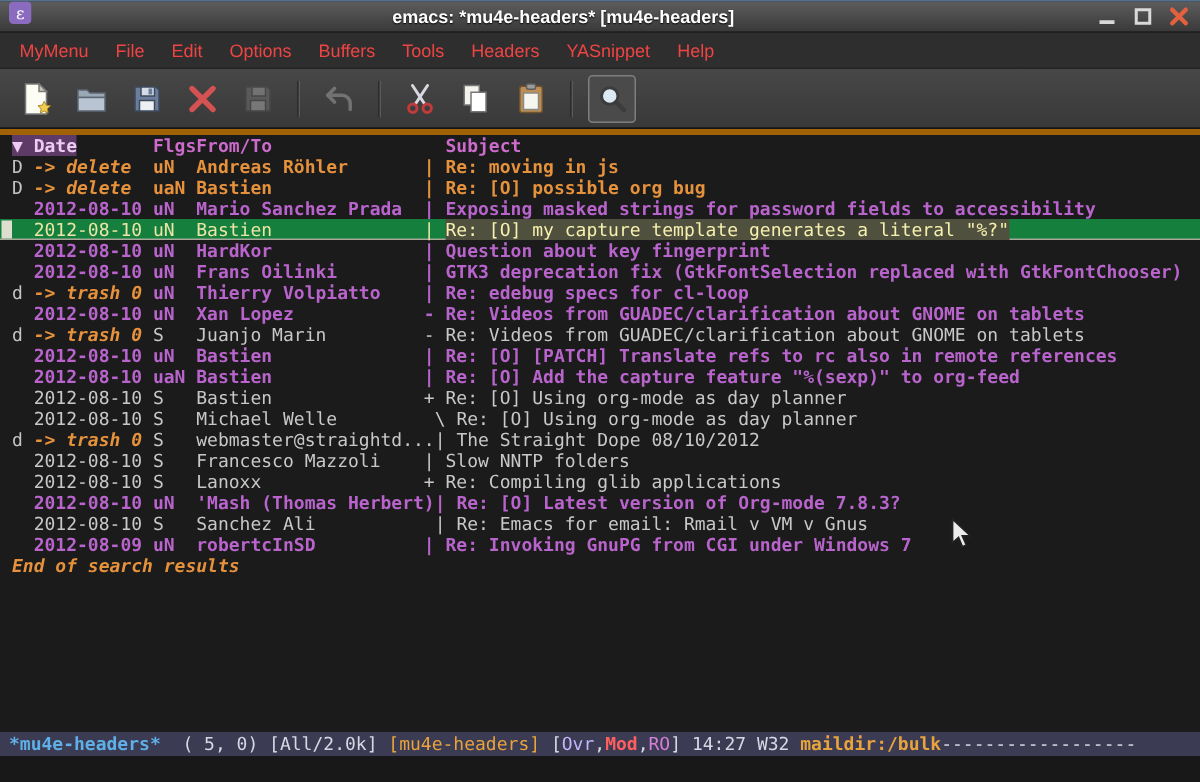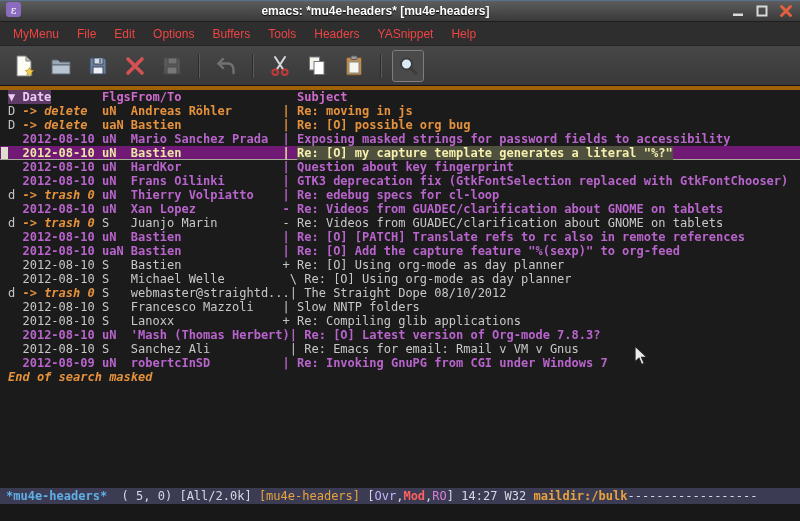--- a/index.html
+++ b/index.html
@@ -31,21 +31,21 @@
   
   .buffer { height:402px; background:#1b1b1b; border-top:4px solid #a16207; overflow:hidden;
             font-family:"DejaVu Sans Mono",monospace; font-size:12px; }
   .header-line { height:14px; line-height:14px; padding-left:8px; white-space:pre;
                  color:#cc6bcc; font-weight:bold; font-family:inherit; font-size:inherit; }
   .hl-sort { background:#5e3a66; color:#ecccf2; }
   .row { position:relative; height:14px; line-height:14px; padding-left:8px; white-space:pre; }
   .f-unread  { color:#b864cc; font-weight:bold; }
   .f-read    { color:#c8c8c8; font-weight:normal; }
   .f-deleted { color:#e6923c; font-weight:bold; }
-  .f-current { color:#ece5a6; font-weight:bold; background:#701a75; box-shadow:inset 0 -1px 0 #a9a99a; }
+  .f-current { color:#ece5a6; font-weight:normal; background:#15803d; box-shadow:inset 0 -1px 0 #a9a99a; }
   .f-current .subject { background:#50503e; color:#f6f0ae; }
   .mw { color:#e6923c; font-style:italic; font-weight:bold; }
   .mk { color:#c4c4c4; font-weight:normal; font-style:normal; }
   .sf-read { color:#c8c8c8; font-weight:normal; }
   .cursor { position:absolute; left:1px; top:1px; width:7px; height:12px; background:#dedecf; }
   .footer-line { height:14px; line-height:14px; padding-left:8px; white-space:pre;
                  color:#e6923c; font-style:italic; font-weight:bold; }
 
   
   .modeline { height:16px; line-height:16px; background:#3b3b54; color:#d8d8e4; padding:0 6px;
@@ -190,21 +190,21 @@
         <div class="row f-unread"><span class="mk">  </span><span>2012-08-10 </span><span>uaN </span><span>Bastien              </span><span class="sep">| </span><span class="subject">Re: [O] Add the capture feature "%(sexp)" to org-feed</span></div>
         <div class="row f-read"><span class="mk">  </span><span>2012-08-10 </span><span>S   </span><span>Bastien              </span><span class="sep">+ </span><span class="subject">Re: [O] Using org-mode as day planner</span></div>
         <div class="row f-read"><span class="mk">  </span><span>2012-08-10 </span><span>S   </span><span>Michael Welle        </span><span class="sep"> \ </span><span class="subject">Re: [O] Using org-mode as day planner</span></div>
         <div class="row f-read"><span class="mk">d </span><span class="mw">-&gt; trash 0 </span><span>S   </span><span>webmaster@straightd...</span><span class="sep">| </span><span class="subject">The Straight Dope 08/10/2012</span></div>
         <div class="row f-read"><span class="mk">  </span><span>2012-08-10 </span><span>S   </span><span>Francesco Mazzoli    </span><span class="sep">| </span><span class="subject">Slow NNTP folders</span></div>
         <div class="row f-read"><span class="mk">  </span><span>2012-08-10 </span><span>S   </span><span>Lanoxx               </span><span class="sep">+ </span><span class="subject">Re: Compiling glib applications</span></div>
         <div class="row f-unread"><span class="mk">  </span><span>2012-08-10 </span><span>uN  </span><span>'Mash (Thomas Herbert)</span><span class="sep">| </span><span class="subject">Re: [O] Latest version of Org-mode 7.8.3?</span></div>
         <div class="row f-read"><span class="mk">  </span><span>2012-08-10 </span><span>S   </span><span>Sanchez Ali           </span><span class="sep">| </span><span class="subject">Re: Emacs for email: Rmail v VM v Gnus</span></div>
         <div class="row f-unread"><span class="mk">  </span><span>2012-08-09 </span><span>uN  </span><span>robertcInSD          </span><span class="sep">| </span><span class="subject">Re: Invoking GnuPG from CGI under Windows 7</span></div>
       </div>
-    <div class="footer-line">End of search masked</div>
+    <div class="footer-line">End of search results</div>
   </div>
 
   <div class="modeline"><span class="ml-buffer">*mu4e-headers*</span><span>  ( 5, 0) </span><span>[All/2.0k] </span><span class="ml-mode">[mu4e-headers] </span><span>[</span><span class="ml-ovr">Ovr</span><span>,</span><span class="ml-mod">Mod</span><span>,</span><span class="ml-ro">RO</span><span>] </span><span>14:27 </span><span>W32 </span><span class="ml-folder">maildir:/bulk</span><span>------------------</span></div>
 
   <div class="echo"></div>
 
   <div class="mouse">
     <svg width="14" height="22" viewBox="0 0 14 22">
         <path d="M1 1 L1 17 L5 13.3 L7.6 19.6 L10.3 18.4 L7.6 12.3 L13 12.3 Z" fill="#ececec" stroke="#222222" stroke-width="1.2"></path>
       </svg>

